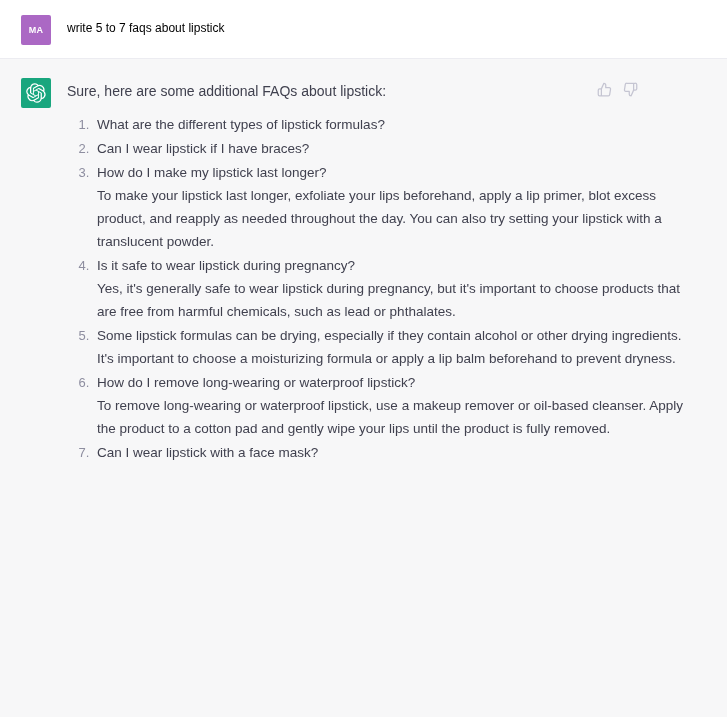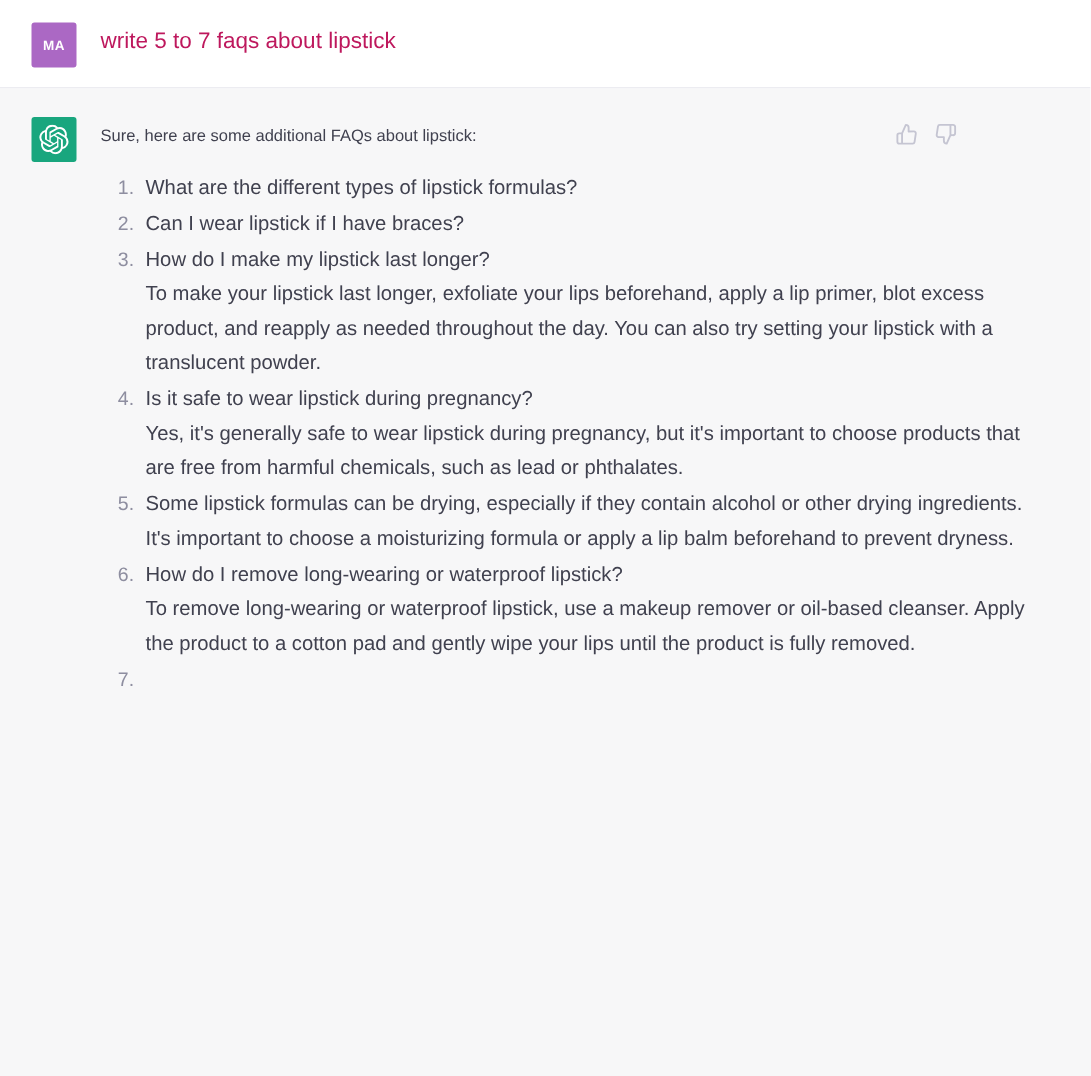--- a/index.html
+++ b/index.html
@@ -76,28 +76,28 @@
 
   
   .msg-body {
     margin-left: 16px;
     flex: 1 1 auto;
     min-width: 0;
     padding-right: 10px;
   }
 
   .user-text {
-    font-size: 15px;
+    font-size: 12px;
     line-height: 20px;
-    color: #be185d;
+    color: #000000;
     padding-top: 4px;
   }
 
   .assistant-intro {
-    font-size: 11px;
+    font-size: 14px;
     line-height: 20px;
     color: #40414f;
     padding-top: 4px;
     margin: 0 0 12px 0;
   }
 
   
   ol.faq-list {
     margin: 0;
     padding: 0 0 0 26px;
@@ -190,20 +190,21 @@
               <span class="faq-a">Yes, it's generally safe to wear lipstick during pregnancy, but it's important to choose products that are free from harmful chemicals, such as lead or phthalates.</span>
             </li>
             <li>
               <span class="faq-a">Some lipstick formulas can be drying, especially if they contain alcohol or other drying ingredients. It's important to choose a moisturizing formula or apply a lip balm beforehand to prevent dryness.</span>
             </li>
             <li>
               <span class="faq-q">How do I remove long-wearing or waterproof lipstick?</span>
               <span class="faq-a">To remove long-wearing or waterproof lipstick, use a makeup remover or oil-based cleanser. Apply the product to a cotton pad and gently wipe your lips until the product is fully removed.</span>
             </li>
             <li>
+              <span class="faq-q">Can I wear lipstick with a face mask?</span>
             </li>
           </ol>
       </div>
 
       <div class="feedback-actions">
         <button class="icon-btn" title="Good response">
           <svg width="15" height="15" viewBox="0 0 24 24" fill="none" stroke="currentColor" stroke-width="2" stroke-linecap="round" stroke-linejoin="round" aria-hidden="true">
             <path d="M14 9V5a3 3 0 0 0-3-3l-4 9v11h11.28a2 2 0 0 0 2-1.7l1.38-9a2 2 0 0 0-2-2.3zM7 22H4a2 2 0 0 1-2-2v-7a2 2 0 0 1 2-2h3"></path>
           </svg>
         </button>

